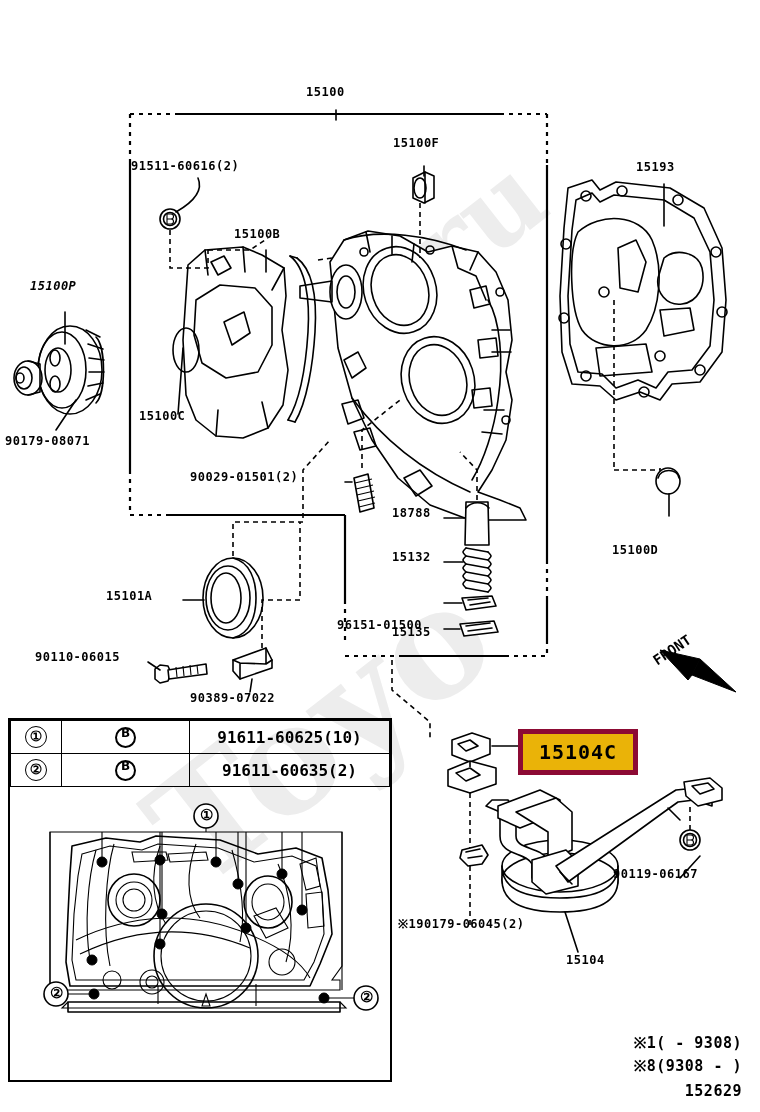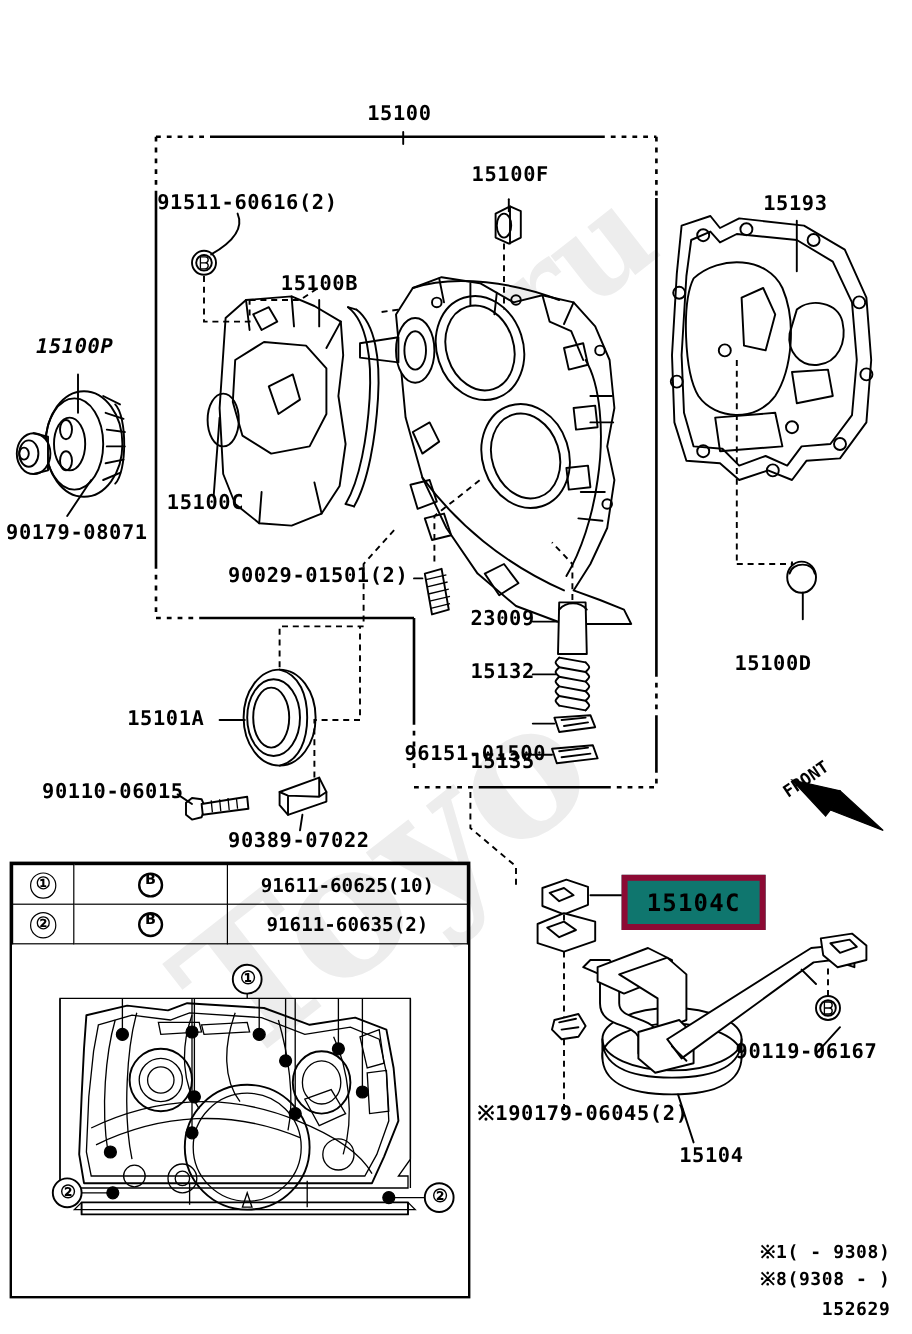--- a/index.html
+++ b/index.html
@@ -23,34 +23,34 @@
     white-space:nowrap;
     user-select:none;
     pointer-events:none;
     z-index:0;
   }
   .wm1{left:385px;top:215px;font-size:108px;transform:rotate(-38deg);transform-origin:0 0;}
   .wm2{left:115px;top:780px;font-size:150px;transform:rotate(-38deg);transform-origin:0 0;}
   
   .lbl{
     position:absolute;
-    font-size:17px;
+    font-size:12px;
     letter-spacing:0.5px;
     color:#000;
     white-space:nowrap;
     z-index:6;
     font-family:"DejaVu Sans Mono","Liberation Mono",monospace;
     font-weight:700;
   }
   .lbl.sm{font-size:15px;}
   
   .hl{
     position:absolute;
     border:5px solid #8c0a34;
-    background:#0f766e;
+    background:#eab308;
     z-index:8;
     display:flex;align-items:center;justify-content:center;
   }
   .hl span{font-size:20px;font-weight:700;letter-spacing:1px;}
   
   #legend-table{
     position:absolute;left:8px;top:718px;width:384px;height:364px;
     border:2px solid #000;background:transparent;z-index:7;box-sizing:border-box;
   }
   #legend-table table{border-collapse:collapse;width:100%;}
@@ -387,21 +387,21 @@
 
   <div class="lbl" style="left:306px;top:85px;">15100</div>
   <div class="lbl" style="left:131px;top:159px;">91511-60616(2)</div>
   <div class="lbl" style="left:393px;top:136px;text-align:right;">15100F</div>
   <div class="lbl" style="left:636px;top:160px;">15193</div>
   <div class="lbl" style="left:234px;top:227px;">15100B</div>
   <div class="lbl" style="left:30px;top:279px;font-style:italic;">15100P</div>
   <div class="lbl" style="left:139px;top:409px;">15100C</div>
   <div class="lbl" style="left:5px;top:434px;">90179-08071</div>
   <div class="lbl" style="left:190px;top:470px;">90029-01501(2)</div>
-  <div class="lbl" style="left:392px;top:506px;">23009</div>
+  <div class="lbl" style="left:392px;top:506px;">18788</div>
   <div class="lbl" style="left:392px;top:550px;">15132</div>
   <div class="lbl" style="left:392px;top:592px;margin-top:33px;">15135</div>
   <div class="lbl" style="left:337px;top:618px;">96151-01500</div>
   <div class="lbl" style="left:612px;top:543px;">15100D</div>
   <div class="lbl" style="left:106px;top:589px;">15101A</div>
   <div class="lbl" style="left:35px;top:650px;">90110-06015</div>
   <div class="lbl" style="left:190px;top:691px;">90389-07022</div>
   <div class="lbl" style="left:613px;top:867px;">90119-06167</div>
   <div class="lbl" style="left:566px;top:953px;">15104</div>
 

